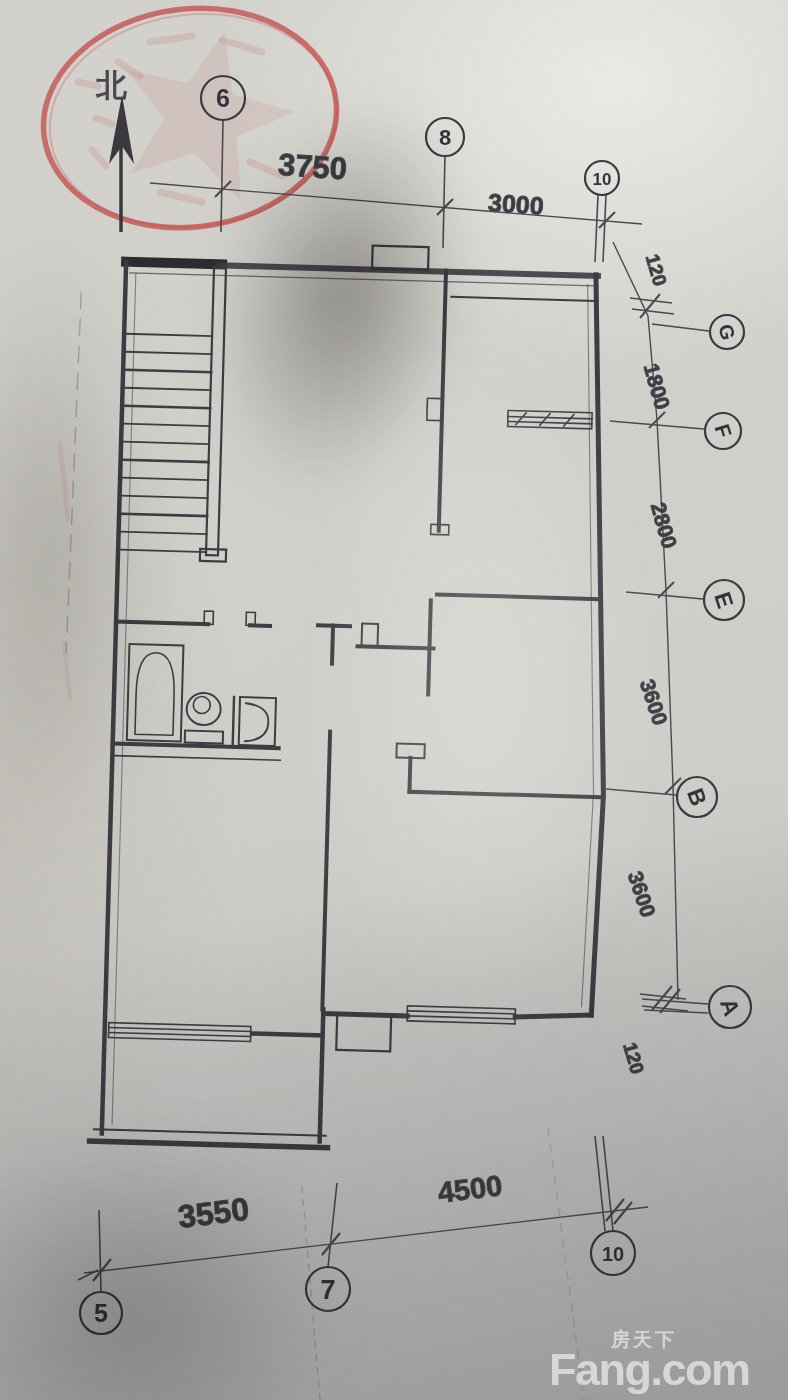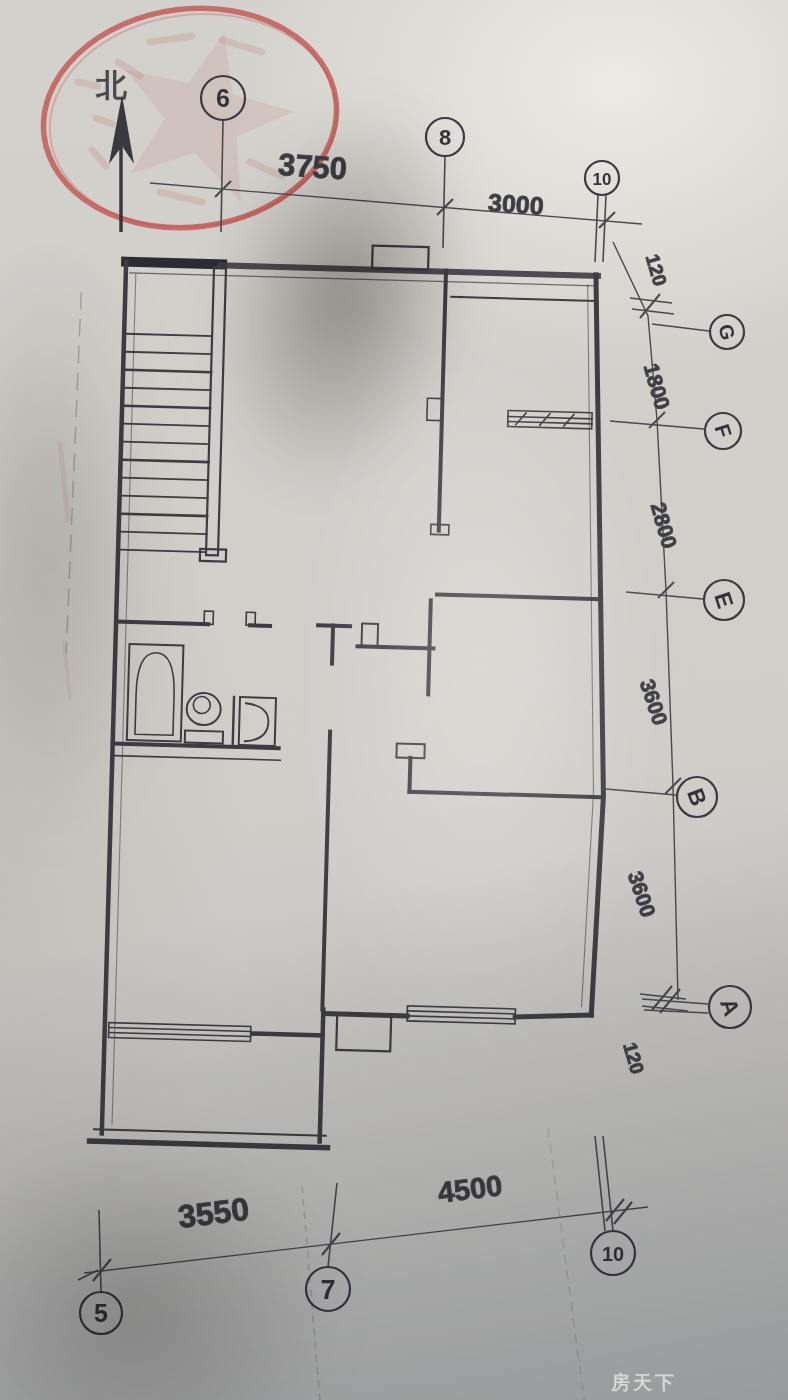--- a/index.html
+++ b/index.html
@@ -307,15 +307,16 @@
   
   <div class="ov sheen-mid"></div>
   <div class="ov shadow-hand"></div>
   <div class="ov shadow-left"></div>
   <div class="ov shadow-bottom"></div>
   <div class="ov shadow-corner"></div>
 
   
   <div class="watermark">
     <span class="cn">房天下</span>
+    <span class="en">Fang.com</span>
   </div>
 
 </div>
 
 </body></html>

